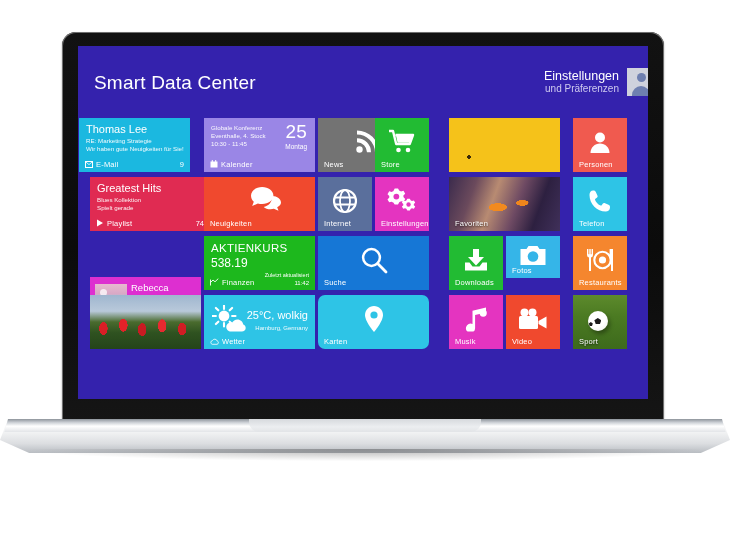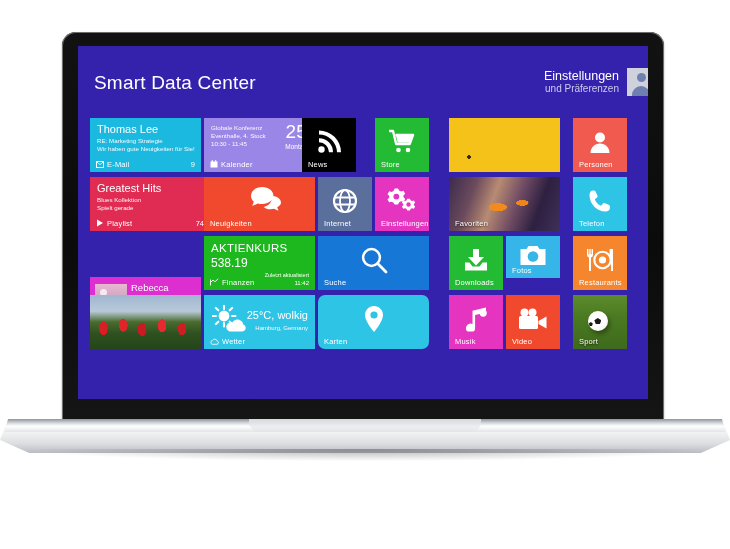--- a/index.html
+++ b/index.html
@@ -194,21 +194,21 @@
       <div class="app-title">Smart Data Center</div>
       <div class="acct">
         <div class="acct-txt">
           <div class="acct-t1">Einstellungen</div>
           <div class="acct-t2">und Präferenzen</div>
         </div>
         <div class="avatar"></div>
       </div>
     </div>
 
-    <div class="tile" style="left:12px;top:72px;width:111px;height:54px;background:#1bb8e0;">
+    <div class="tile" style="left:1px;top:72px;width:111px;height:54px;background:#1bb8e0;">
       <div class="t-head">Thomas Lee</div>
       <div class="t-sub">
         <div>RE: Marketing Strategie</div>
         <div>Wir haben gute Neuigkeiten für Sie!</div>
       </div>
       <div class="lbl">
         <span class="mini-ico">
           <svg width="8" height="7" viewBox="0 0 8 7">
               <rect x="0.5" y="0.5" width="7" height="6" fill="none" stroke="#fff"></rect>
               <path d="M0.7 0.9 L4 3.6 L7.3 0.9" fill="none" stroke="#fff" stroke-width=".8"></path>
@@ -232,21 +232,21 @@
         <span class="mini-ico">
           <svg width="8" height="8" viewBox="0 0 8 8">
               <rect x="0.5" y="1.5" width="7" height="6" fill="#fff"></rect>
               <rect x="1.8" y="0" width="1" height="2" fill="#fff"></rect>
               <rect x="5.2" y="0" width="1" height="2" fill="#fff"></rect>
             </svg>
         </span><span>Kalender</span>
       </div>
     </div>
 
-    <div class="tile" style="left:224px;top:72px;width:54px;height:54px;background:#000000;">
+    <div class="tile" style="left:240px;top:72px;width:54px;height:54px;background:#737373;padding-left:44px;">
       <div class="glyph">
         <svg width="28" height="28" viewBox="0 0 28 28">
           <circle cx="6.5" cy="21.5" r="3.2" fill="#fff"></circle>
           <path d="M4 14.2a10 10 0 0 1 10 10h4A14 14 0 0 0 4 10.2z" fill="#fff"></path>
           <path d="M4 6.5A18 18 0 0 1 22 24.2h4A22 22 0 0 0 4 2.5z" fill="#fff"></path>
         </svg>
       </div>
       <div class="lbl">News</div>
     </div>
 

